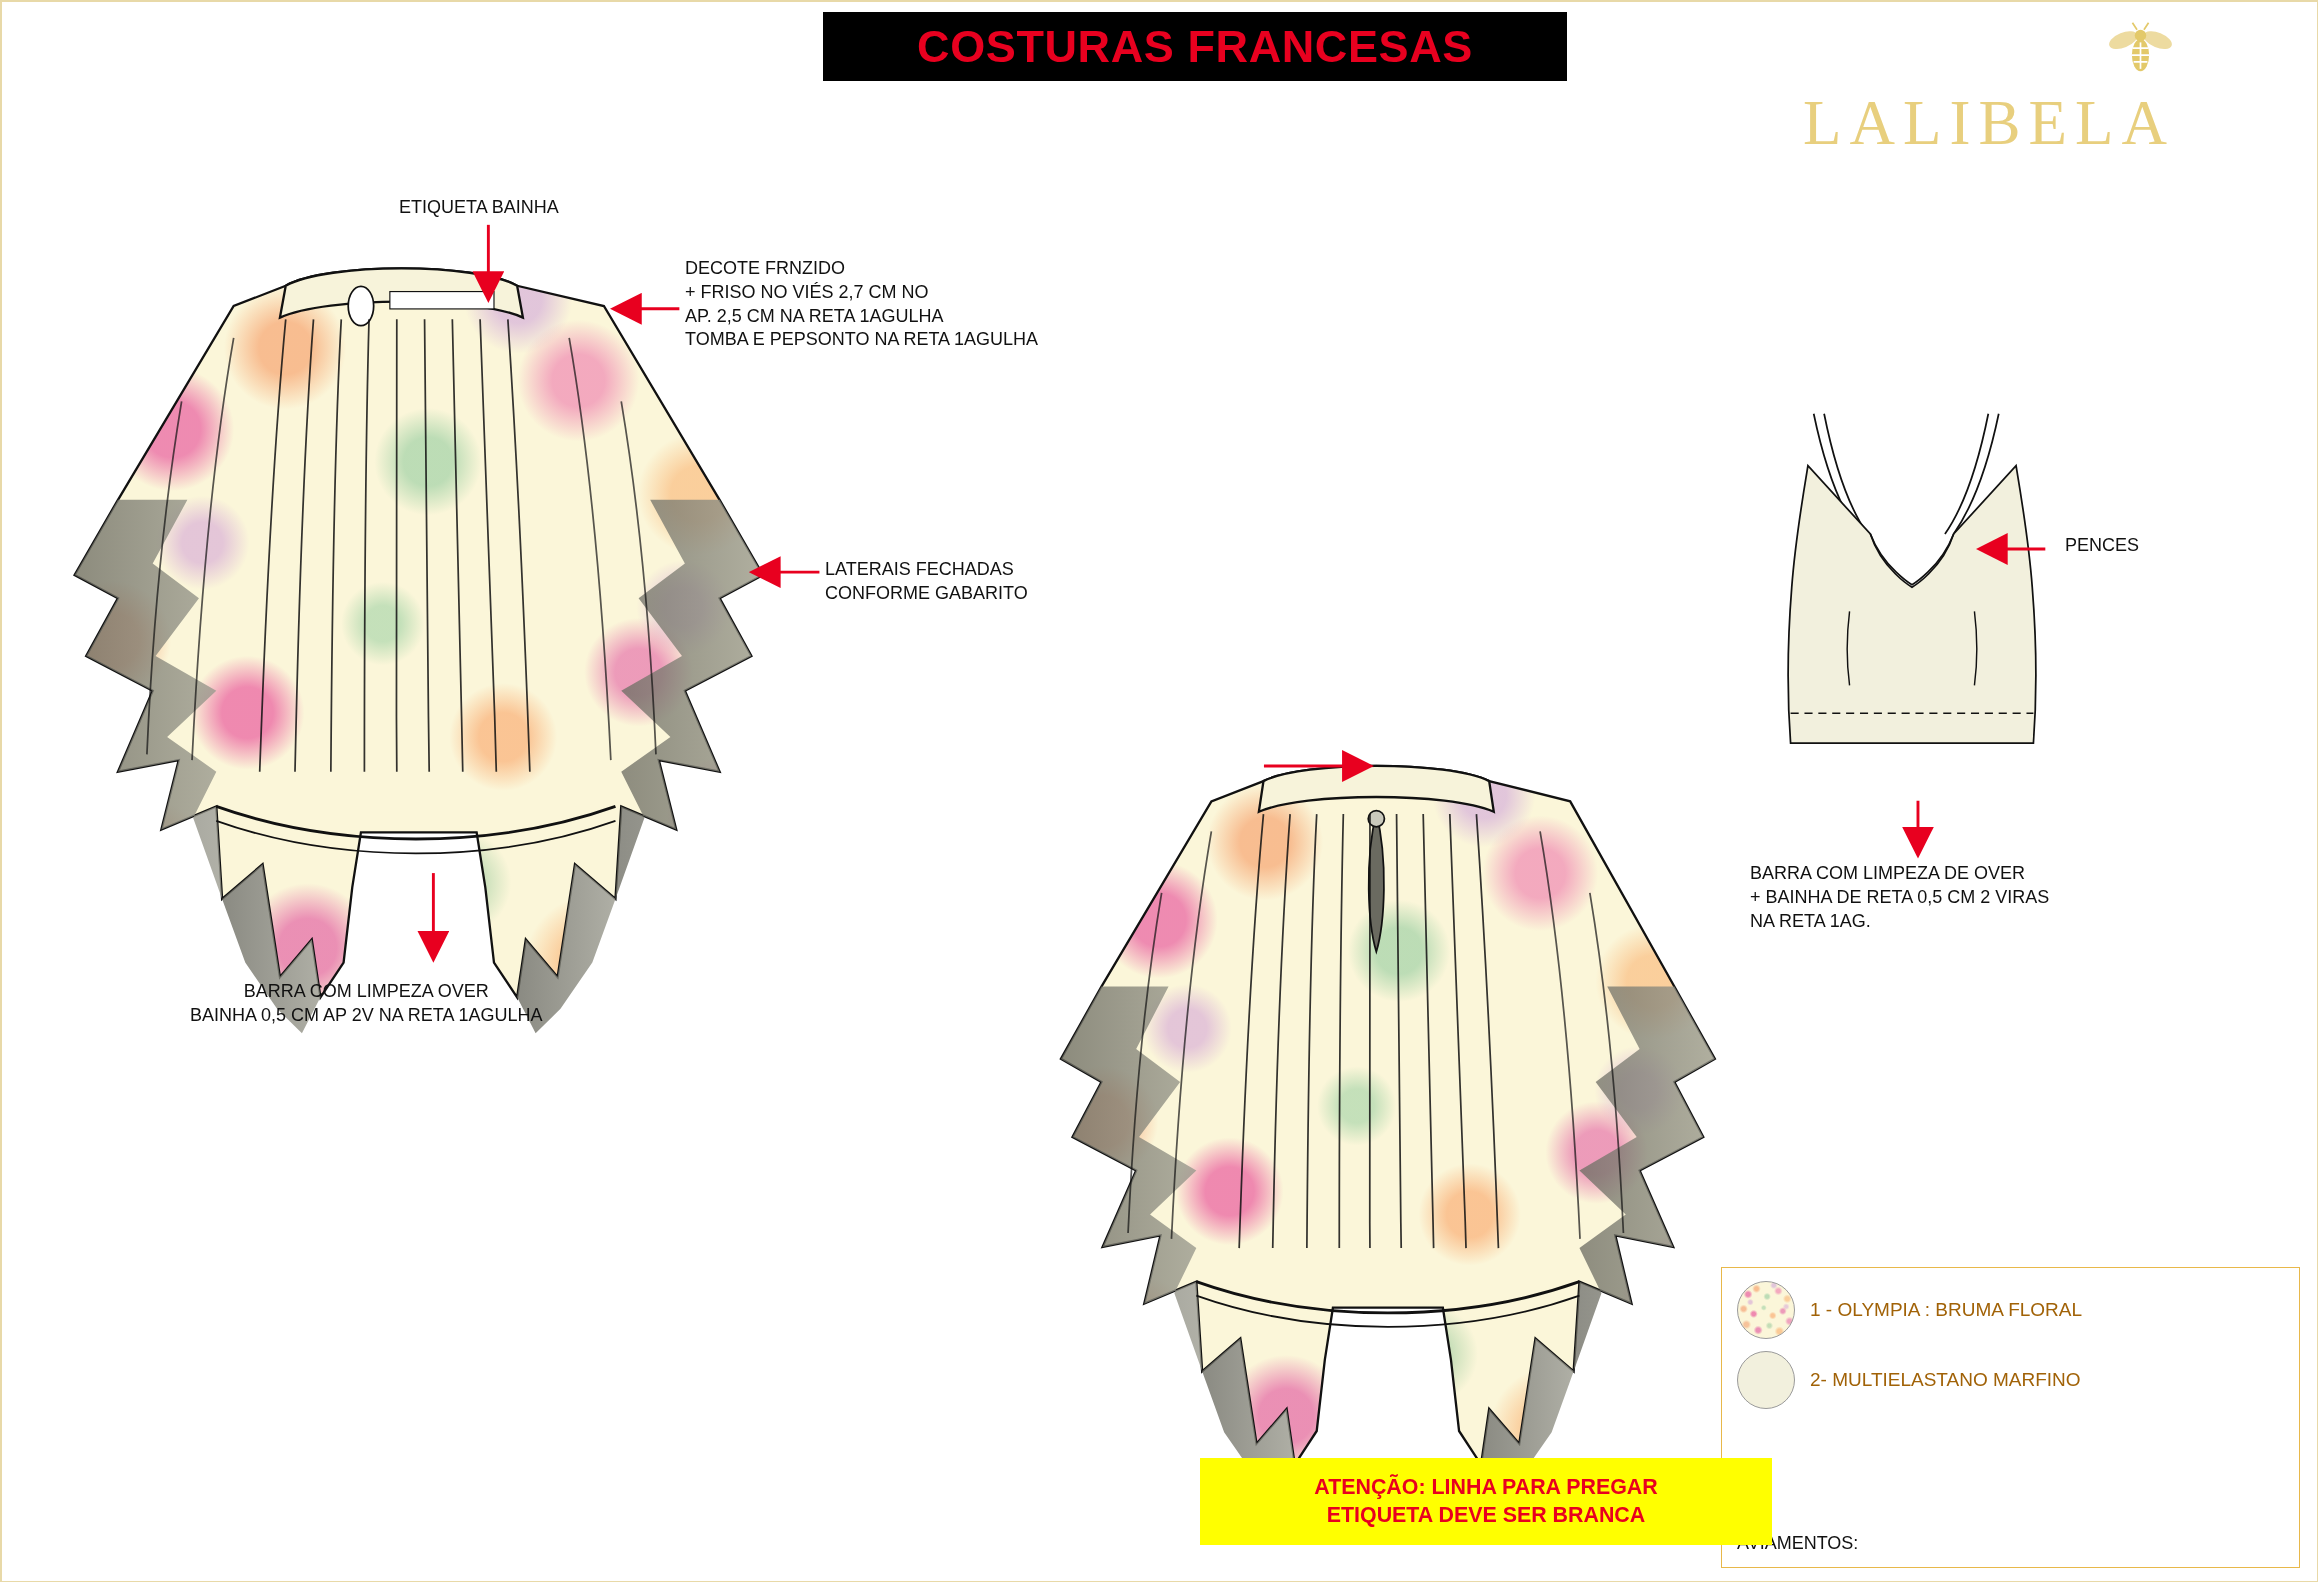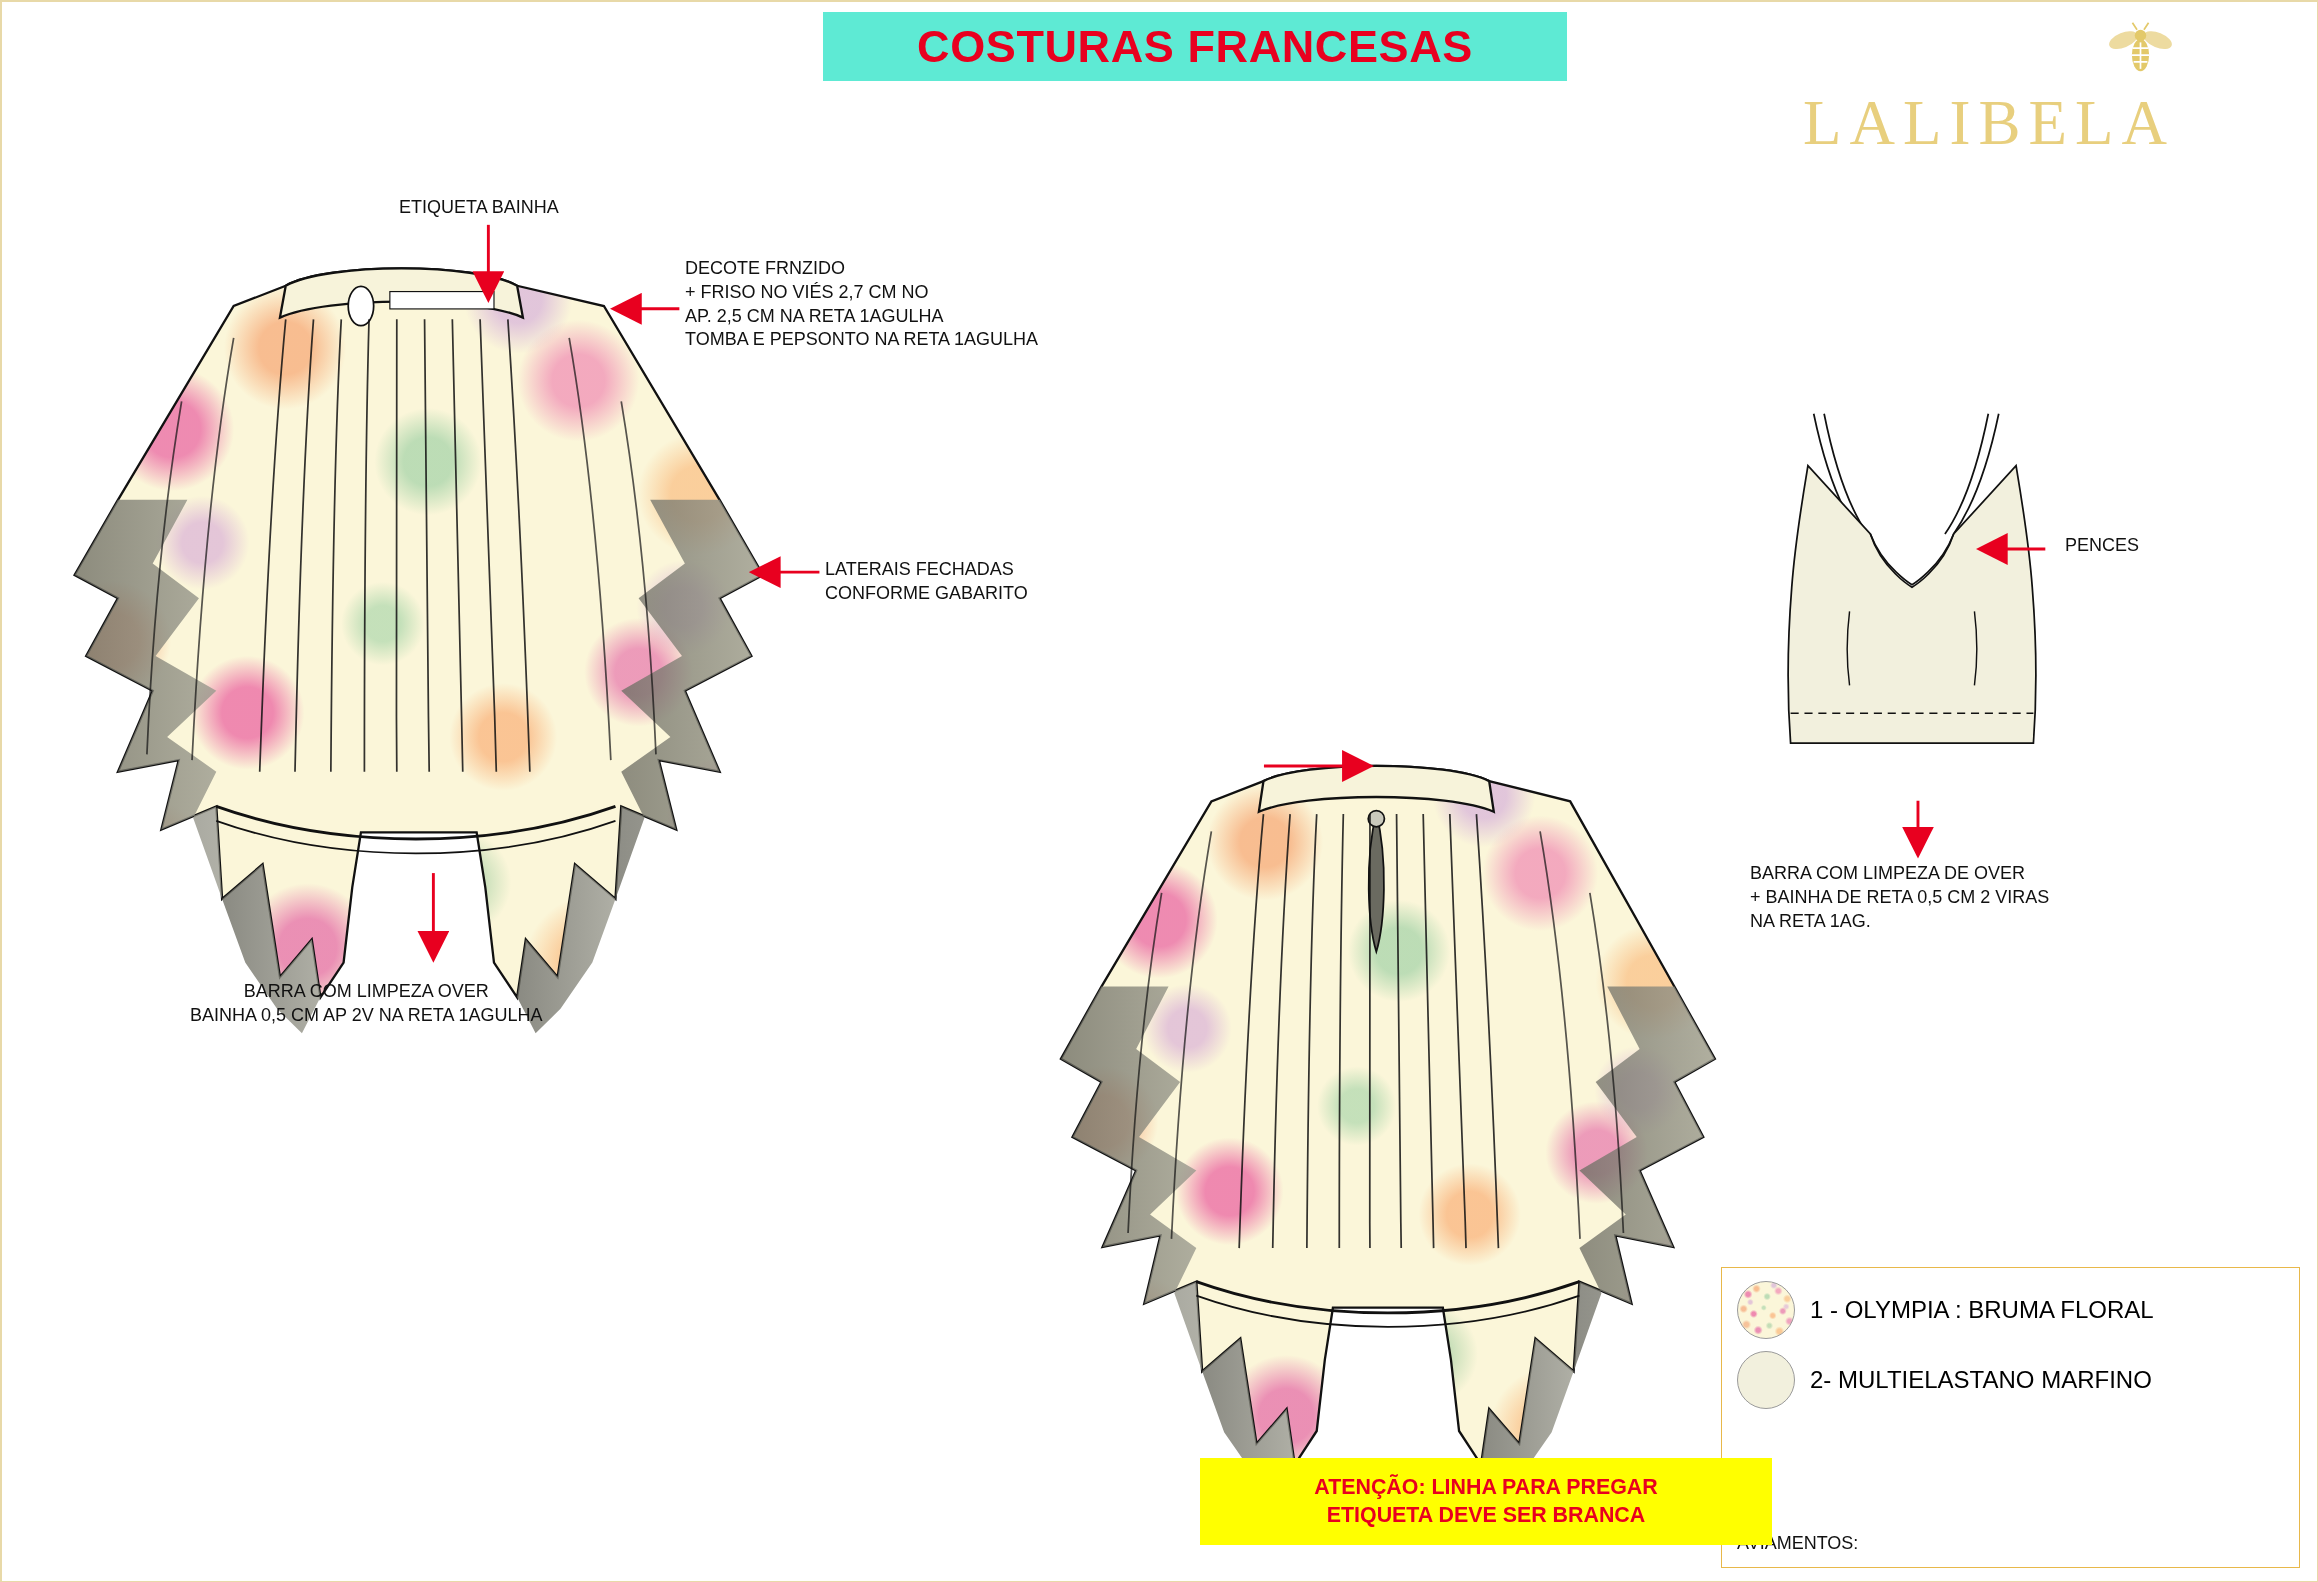--- a/index.html
+++ b/index.html
@@ -20,21 +20,21 @@
     box-sizing: border-box;
   }
 
   
   .title-box {
     position: absolute;
     left: 821px;
     top: 10.4px;
     width: 744px;
     height: 69px;
-    background: #5eead4;
+    background: #000000;
     display: flex;
     align-items: center;
     justify-content: center;
   }
   .title-box span {
     color: #e8001f;
     font-size: 45px;
     font-weight: bold;
     letter-spacing: 0.6px;
   }
@@ -123,22 +123,22 @@
     border: 1.7px solid #e8b84a;
     box-sizing: border-box;
   }
   .legend-row {
     display: flex;
     align-items: center;
     gap: 15px;
     padding: 12.7px 15px 0 15px;
   }
   .legend-row .lbl {
-    font-size: 24px;
-    color: #000000;
+    font-size: 19px;
+    color: #a16207;
   }
   .legend .aviamentos {
     position: absolute;
     left: 15px;
     bottom: 12.7px;
     font-size: 18px;
     color: #111;
   }
 
   

